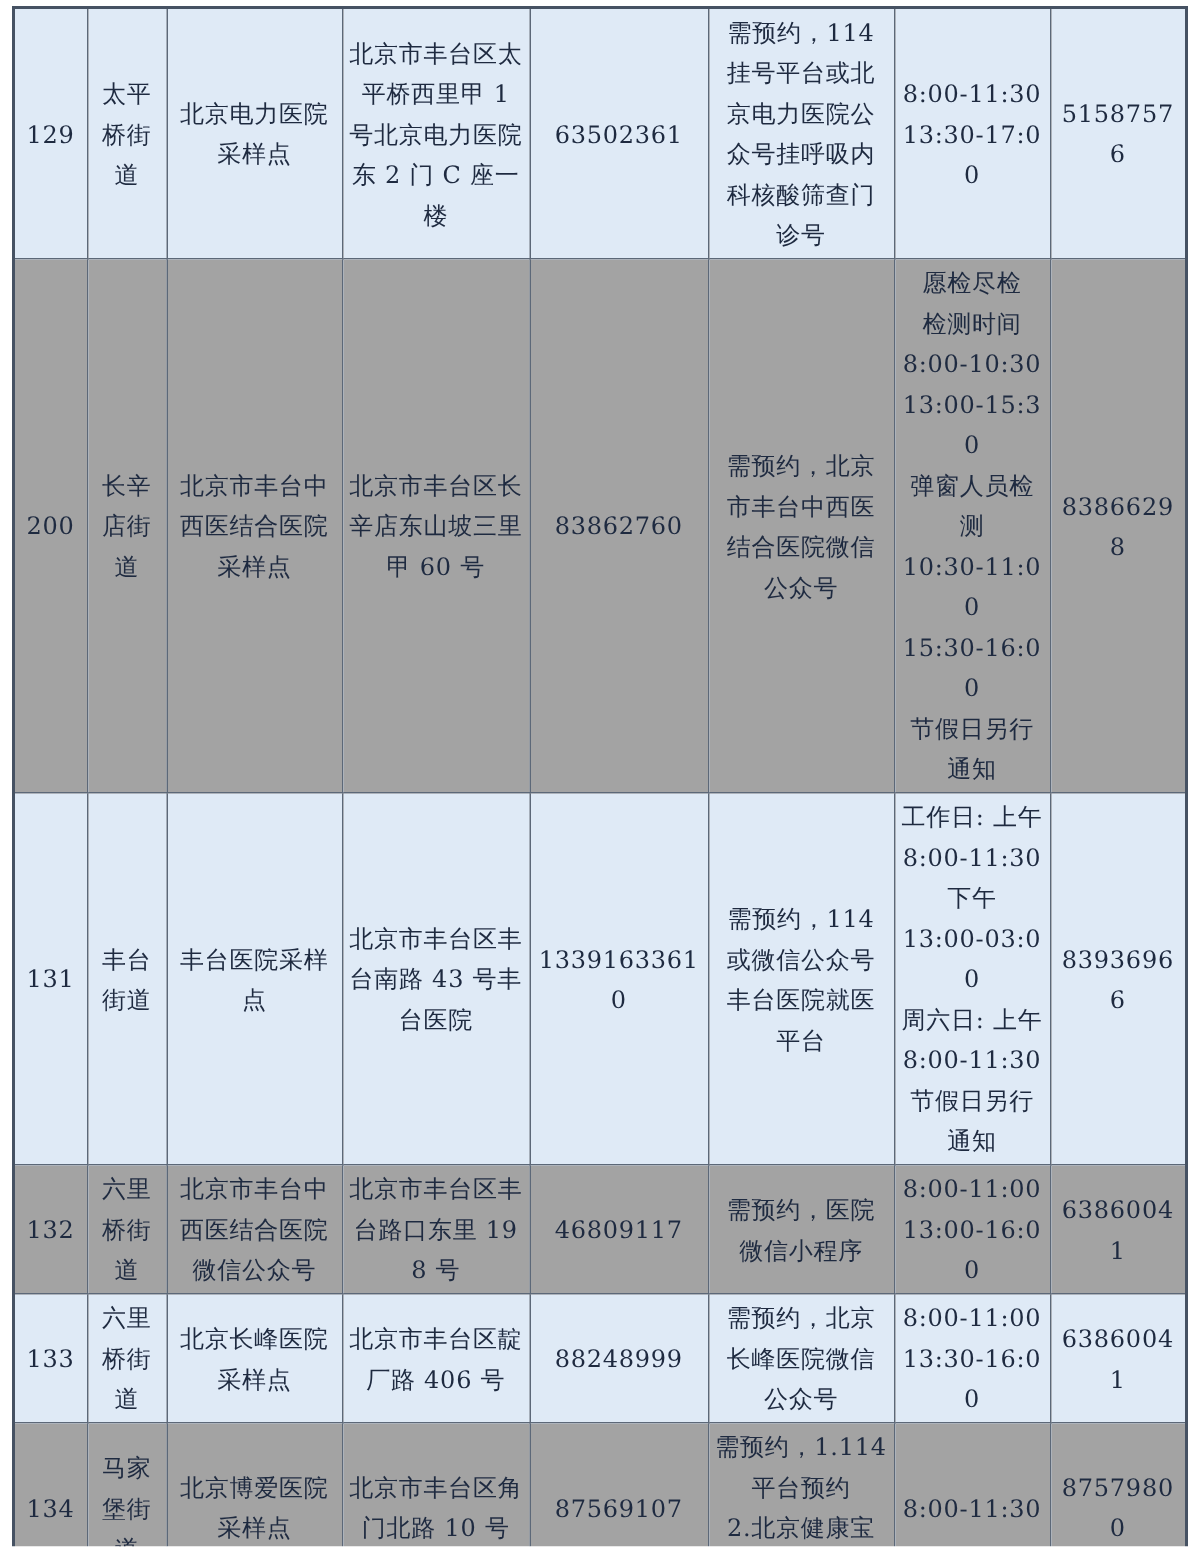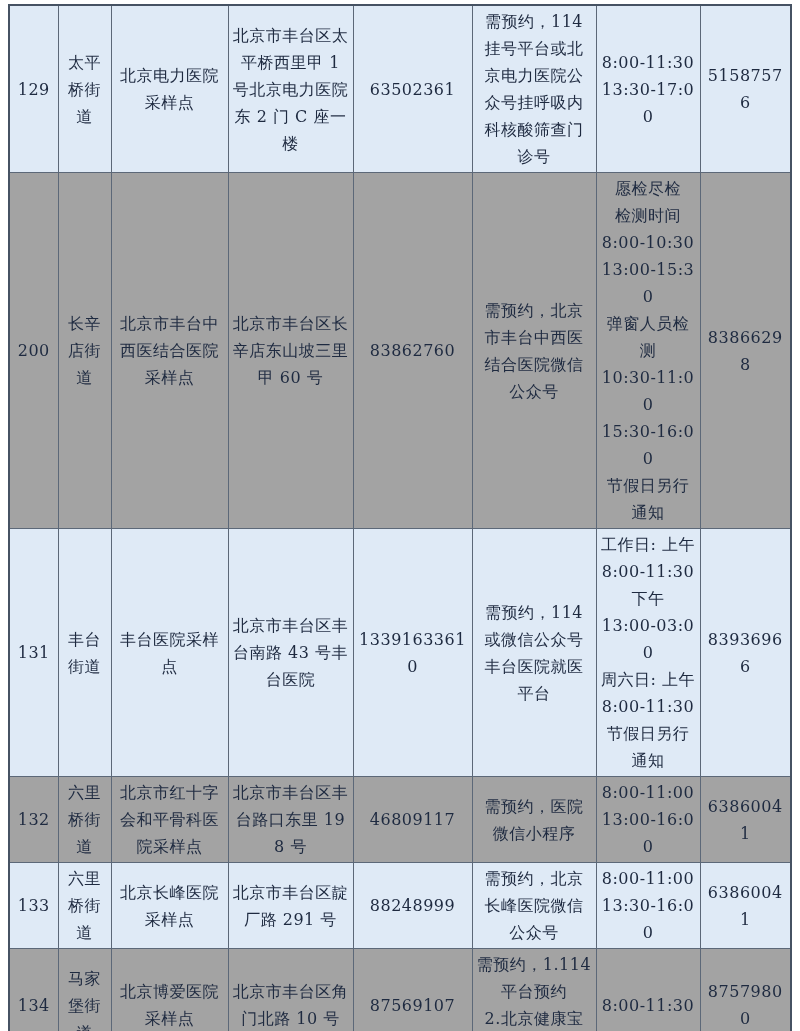--- a/index.html
+++ b/index.html
@@ -109,33 +109,33 @@
 下午
 13:00-03:00
 周六日: 上午
 8:00-11:30
 节假日另行通知</td>
         <td>83936966</td>
       </tr>
       <tr class="plain" data-row="3">
         <td>132</td>
         <td>六里桥街道</td>
-        <td>北京市红十字会和平骨科医院采样点</td>
+        <td>北京市丰台中西医结合医院微信公众号</td>
         <td>北京市丰台区丰台路口东里 198 号</td>
         <td>46809117</td>
         <td class="multiline">需预约，医院微信小程序</td>
         <td class="multiline">8:00-11:00
 13:00-16:00</td>
         <td>63860041</td>
       </tr>
       <tr class="tinted" data-row="4">
         <td>133</td>
         <td>六里桥街道</td>
         <td>北京长峰医院采样点</td>
-        <td>北京市丰台区靛厂路 291 号</td>
+        <td>北京市丰台区靛厂路 406 号</td>
         <td>88248999</td>
         <td class="multiline">需预约，北京长峰医院微信公众号</td>
         <td class="multiline">8:00-11:00
 13:30-16:00</td>
         <td>63860041</td>
       </tr>
       <tr class="plain" data-row="5">
         <td>134</td>
         <td>马家堡街道</td>
         <td>北京博爱医院采样点</td>

